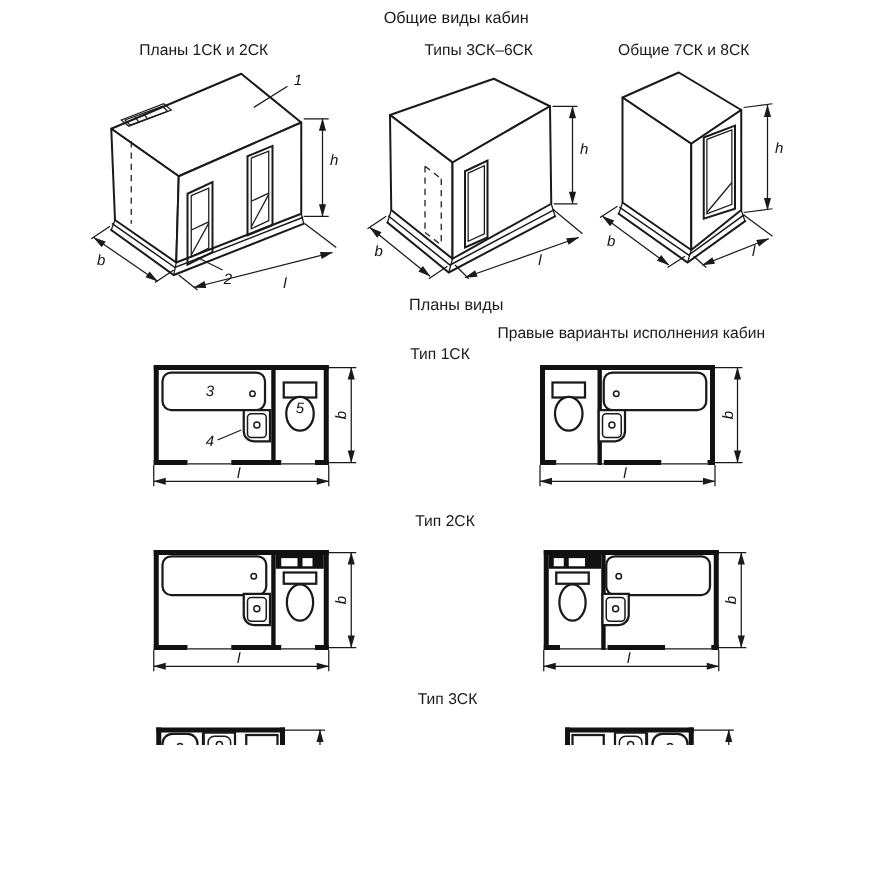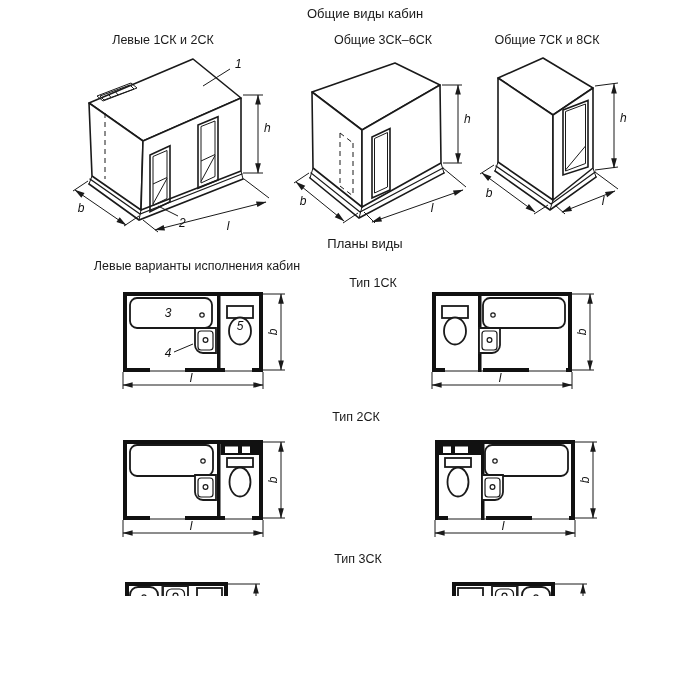--- a/index.html
+++ b/index.html
@@ -27,22 +27,22 @@
 
   <svg width="0" height="0" style="position:absolute">
     <defs>
       <marker id="arw" viewBox="0 0 12 12" refX="11" refY="6" markerWidth="11" markerHeight="11" orient="auto-start-reverse" markerUnits="userSpaceOnUse">
         <path d="M11.5,6 L0.5,2.9 L0.5,9.1 Z" fill="#1a1a1a"></path>
       </marker>
     </defs>
   </svg>
 
   <div class="t main" style="left:365px;top:6px">Общие виды кабин</div>
-  <div class="t" style="left:163px;top:33px">Левые 1СК и 2СК</div>
-  <div class="t" style="left:383px;top:33px">Общие 3СК–6СК</div>
+  <div class="t" style="left:163px;top:33px">Планы 1СК и 2СК</div>
+  <div class="t" style="left:383px;top:33px">Типы 3СК–6СК</div>
   <div class="t" style="left:547px;top:33px">Общие 7СК и 8СК</div>
 
   <svg class="fig" style="left:55px;top:55px" width="225" height="192" viewBox="0 0 225 192">
     <g>
       <polygon class="face" points="138,4 186,43 88,86 34,48"></polygon>
       <polygon class="face" points="34,48 88,86 86,155 37,121"></polygon>
       <polygon class="face" points="88,86 186,43 186,116 86,155"></polygon>
     </g>
     <g>
       <path class="ln" d="M35,124 L85,159 L187,119"></path>
@@ -155,22 +155,22 @@
       <text x="21" y="142" text-anchor="middle">b</text>
     </g>
     <g>
       <path class="dim" d="M87,150 L97,159 M127,117 L150,134"></path>
       <line class="dim" x1="94" y1="157" x2="147" y2="136" marker-start="url(#arw)" marker-end="url(#arw)"></line>
       <text x="135" y="150" text-anchor="middle">l</text>
     </g>
   </svg>
 
   <div class="t main" style="left:365px;top:236px">Планы виды</div>
-  <div class="t" style="left:197px;top:259px">Левые варианты исполнения кабин</div>
-  <div class="t" style="left:373px;top:276px">Тип 1СК</div>
+  <div class="t" style="left:505px;top:259px">Правые варианты исполнения кабин</div>
+  <div class="t" style="left:352px;top:276px">Тип 1СК</div>
   <div class="t" style="left:356px;top:410px">Тип 2СК</div>
   <div class="t" style="left:358px;top:552px">Тип 3СК</div>
 
   <svg class="fig" style="left:113px;top:284px" width="195" height="112" viewBox="0 0 195 112">
     <g>
       <rect class="wall" x="10" y="8" width="140" height="4"></rect>
       <rect class="wall" x="10" y="8" width="4" height="80"></rect>
       <rect class="wall" x="146" y="8" width="4" height="80"></rect>
       <rect class="wall" x="104" y="12" width="3.5" height="76"></rect>
       <rect class="wall" x="10" y="84" width="27" height="4"></rect>

